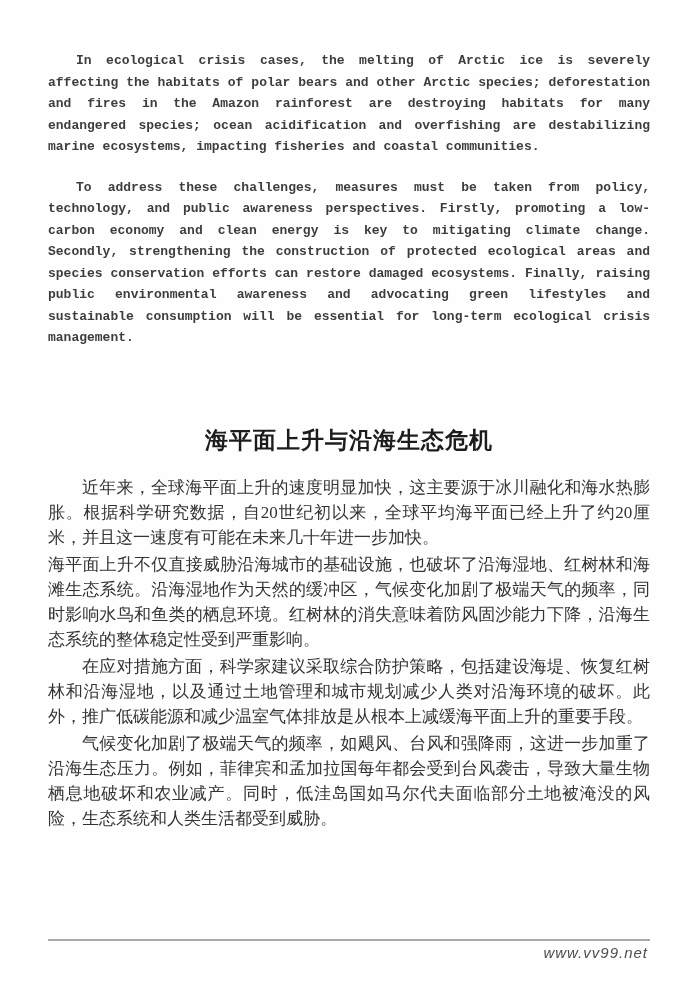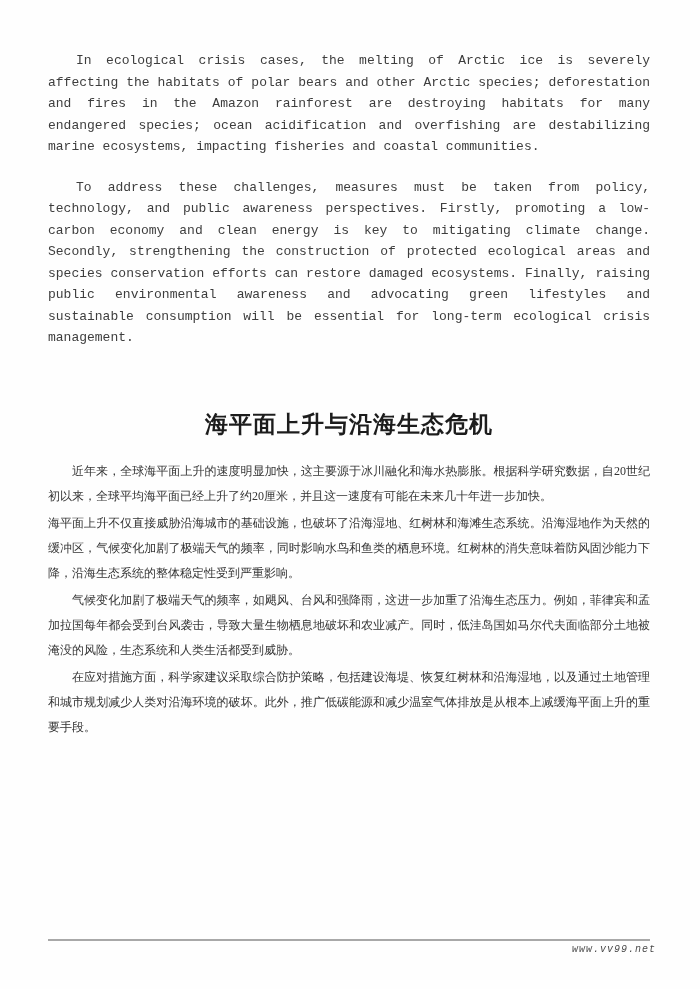--- a/index.html
+++ b/index.html
@@ -21,34 +21,35 @@
     width: 602px;
   }
   .en-para {
     font-family: "Liberation Mono", monospace;
     font-size: 13px;
     line-height: 21.5px;
     color: #3d3d3d;
     text-align: justify;
     text-indent: 28px;
     margin: 0 0 19px 0;
+    font-weight: bold;
   }
   .article-title {
     font-family: "Liberation Serif", serif;
     font-weight: bold;
     font-size: 23px;
     line-height: 32px;
     color: #1c1c1c;
     text-align: center;
     letter-spacing: 1px;
-    margin: 60px 0 18px 0;
+    margin: 76px 0 18px 0;
   }
   .cn-para {
     font-family: "Liberation Serif", serif;
-    font-size: 12px;
+    font-size: 17px;
     line-height: 25px;
     color: #333333;
     text-align: justify;
     margin: 0 0 2px 0;
   }
   .cn-para.indent {
     text-indent: 2em;
   }
   .watermark {
     position: absolute;
@@ -66,25 +67,25 @@
   .footer-rule {
     position: absolute;
     left: 48px;
     width: 602px;
     top: 939px;
     height: 2px;
     background: #a8a8a8;
   }
   .footer-text {
     position: absolute;
-    right: 44px;
+    right: 52px;
     top: 944px;
-    font-family: Liberation Mono, monospace;
+    font-family: Liberation Sans, sans-serif;
     font-style: italic;
-    font-size: 10px;
+    font-size: 15px;
     color: #4c4c4c;
     letter-spacing: 1px;
   }
 </style>
 </head>
 <body>
 
 <div class="page">
 
   <div class="content">
@@ -92,23 +93,23 @@
     <p class="en-para">In ecological crisis cases, the melting of Arctic ice is severely affecting the habitats of polar bears and other Arctic species; deforestation and fires in the Amazon rainforest are destroying habitats for many endangered species; ocean acidification and overfishing are destabilizing marine ecosystems, impacting fisheries and coastal communities.</p>
 
     <p class="en-para">To address these challenges, measures must be taken from policy, technology, and public awareness perspectives. Firstly, promoting a low-carbon economy and clean energy is key to mitigating climate change. Secondly, strengthening the construction of protected ecological areas and species conservation efforts can restore damaged ecosystems. Finally, raising public environmental awareness and advocating green lifestyles and sustainable consumption will be essential for long-term ecological crisis management.</p>
 
     <h1 class="article-title">海平面上升与沿海生态危机</h1>
 
     <p class="cn-para indent">近年来，全球海平面上升的速度明显加快，这主要源于冰川融化和海水热膨胀。根据科学研究数据，自20世纪初以来，全球平均海平面已经上升了约20厘米，并且这一速度有可能在未来几十年进一步加快。</p>
 
     <p class="cn-para">海平面上升不仅直接威胁沿海城市的基础设施，也破坏了沿海湿地、红树林和海滩生态系统。沿海湿地作为天然的缓冲区，气候变化加剧了极端天气的频率，同时影响水鸟和鱼类的栖息环境。红树林的消失意味着防风固沙能力下降，沿海生态系统的整体稳定性受到严重影响。</p>
 
+    <p class="cn-para indent">在应对措施方面，科学家建议采取综合防护策略，包括建设海堤、恢复红树林和沿海湿地，以及通过土地管理和城市规划减少人类对沿海环境的破坏。此外，推广低碳能源和减少温室气体排放是从根本上减缓海平面上升的重要手段。</p>
+
     <p class="cn-para indent">气候变化加剧了极端天气的频率，如飓风、台风和强降雨，这进一步加重了沿海生态压力。例如，菲律宾和孟加拉国每年都会受到台风袭击，导致大量生物栖息地破坏和农业减产。同时，低洼岛国如马尔代夫面临部分土地被淹没的风险，生态系统和人类生活都受到威胁。</p>
-
-    <p class="cn-para indent">在应对措施方面，科学家建议采取综合防护策略，包括建设海堤、恢复红树林和沿海湿地，以及通过土地管理和城市规划减少人类对沿海环境的破坏。此外，推广低碳能源和减少温室气体排放是从根本上减缓海平面上升的重要手段。</p>
 
 
   </div>
 
 
   <div class="footer-rule"></div>
 
   <div class="footer-text">www.vv99.net</div>
 
 </div>

